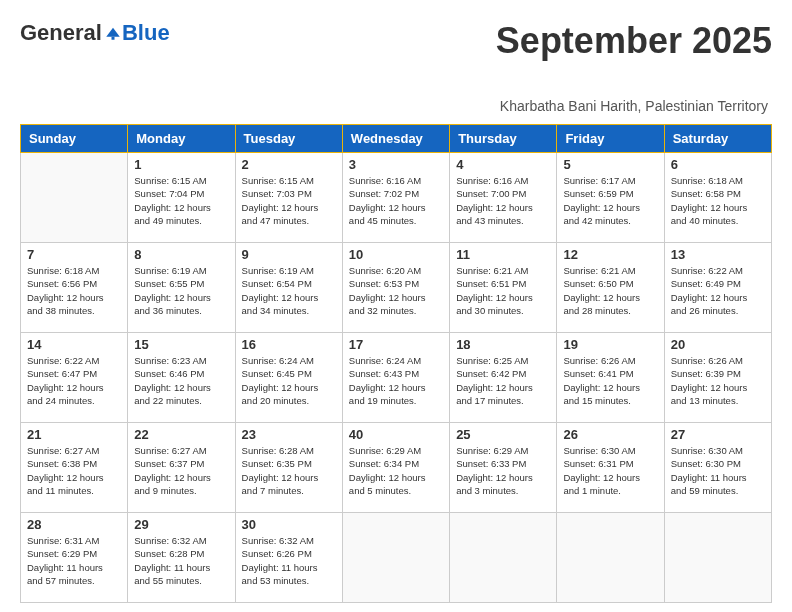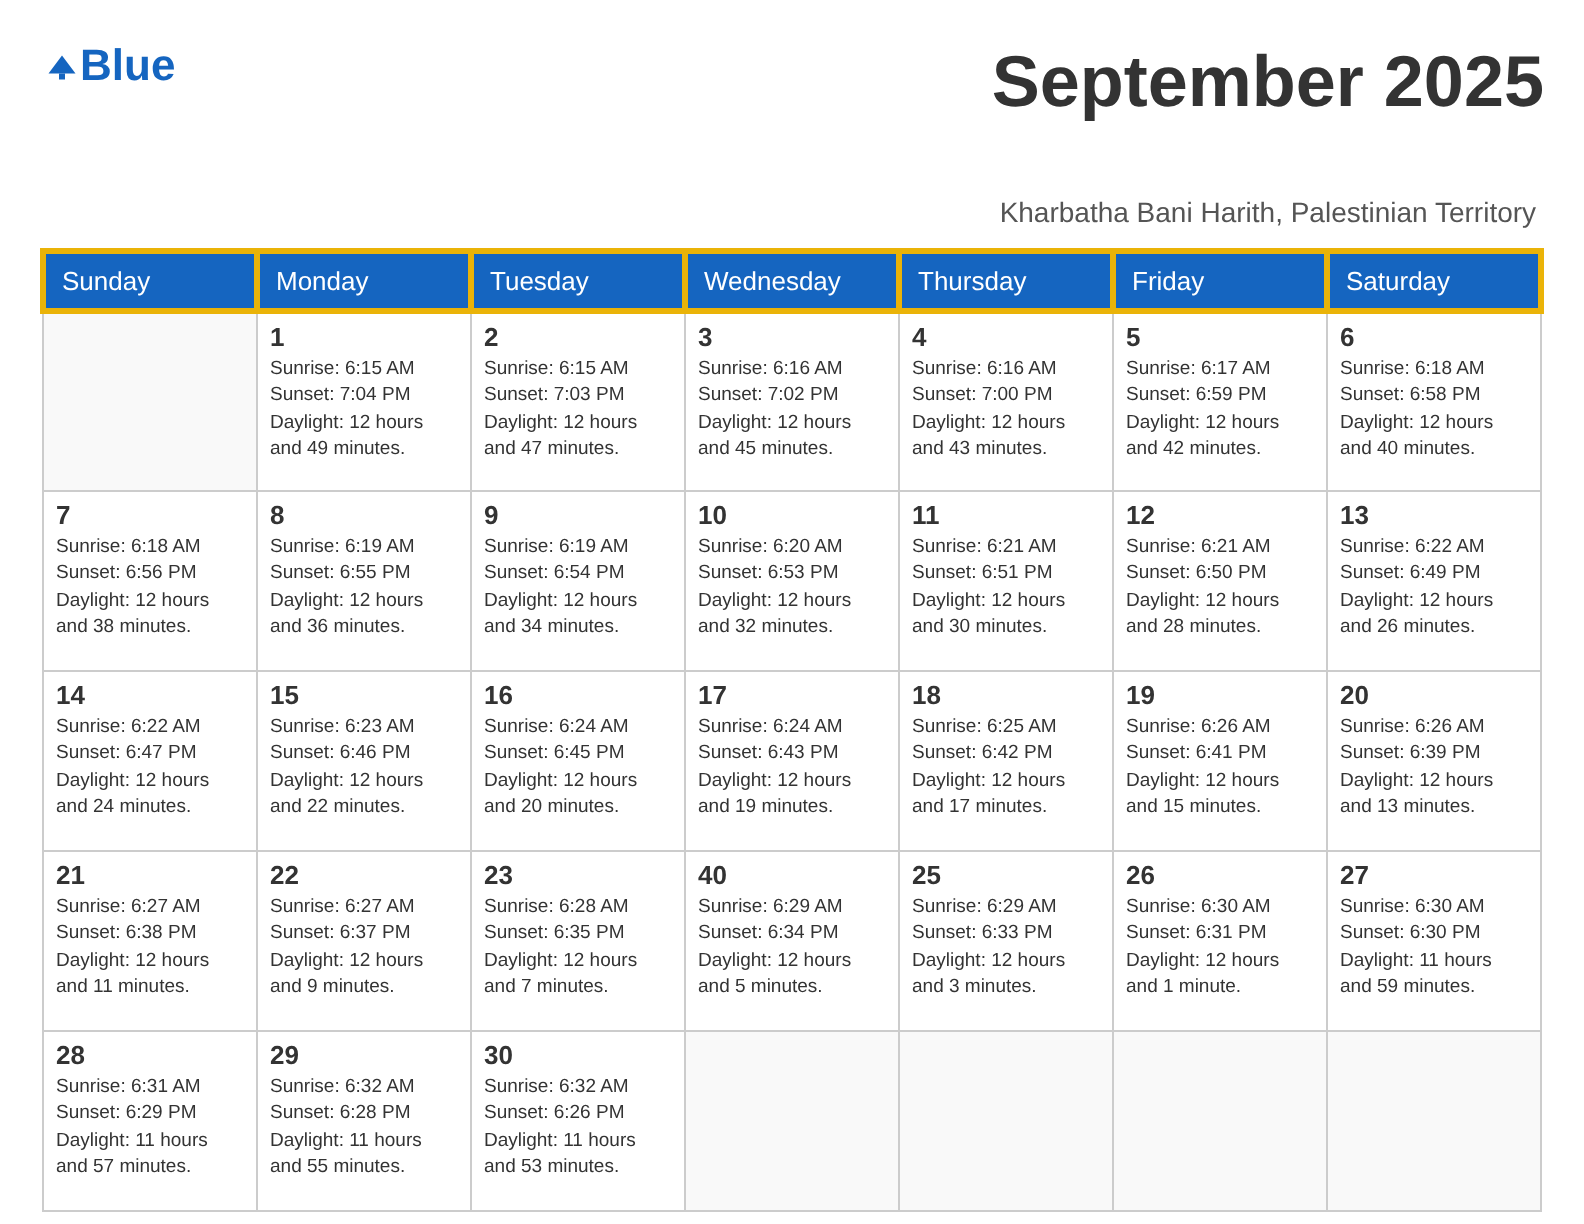--- a/index.html
+++ b/index.html
@@ -53,22 +53,22 @@
       width: 100%;
       border-collapse: collapse;
       font-size: 10.5px;
     }
     .calendar th {
       background-color: #1565c0;
       color: #fff;
       text-align: left;
       padding: 6px 8px;
       font-size: 13px;
-      font-weight: normal;
-      border: 3px solid #eab308;
+      font-weight: bold;
+      border: 1px solid #eab308;
     }
     .calendar td {
       border: 1px solid #ccc;
       vertical-align: top;
       padding: 4px 6px;
       width: 107px;
       min-height: 80px;
       height: 90px;
     }
     .day-number {
@@ -86,20 +86,21 @@
     .empty-cell {
       background: #f9f9f9;
     }
   </style>
 </head>
 <body>
 
 <div class="header">
   <div class="logo">
     <div class="logo-text">
+      <span class="logo-general">General</span>
       <svg class="logo-icon" viewBox="0 0 24 24" fill="#1565c0">
         <path d="M3 17 L12 5 L21 17 Z" fill="#1565c0"></path>
         <rect x="10" y="17" width="4" height="4" fill="#1565c0"></rect>
       </svg>
       <span class="logo-blue">Blue</span>
     </div>
   </div>
   <div class="title-section">
     <div class="month-title">September 2025</div>
     <div class="location">Kharbatha Bani Harith, Palestinian Territory</div>

